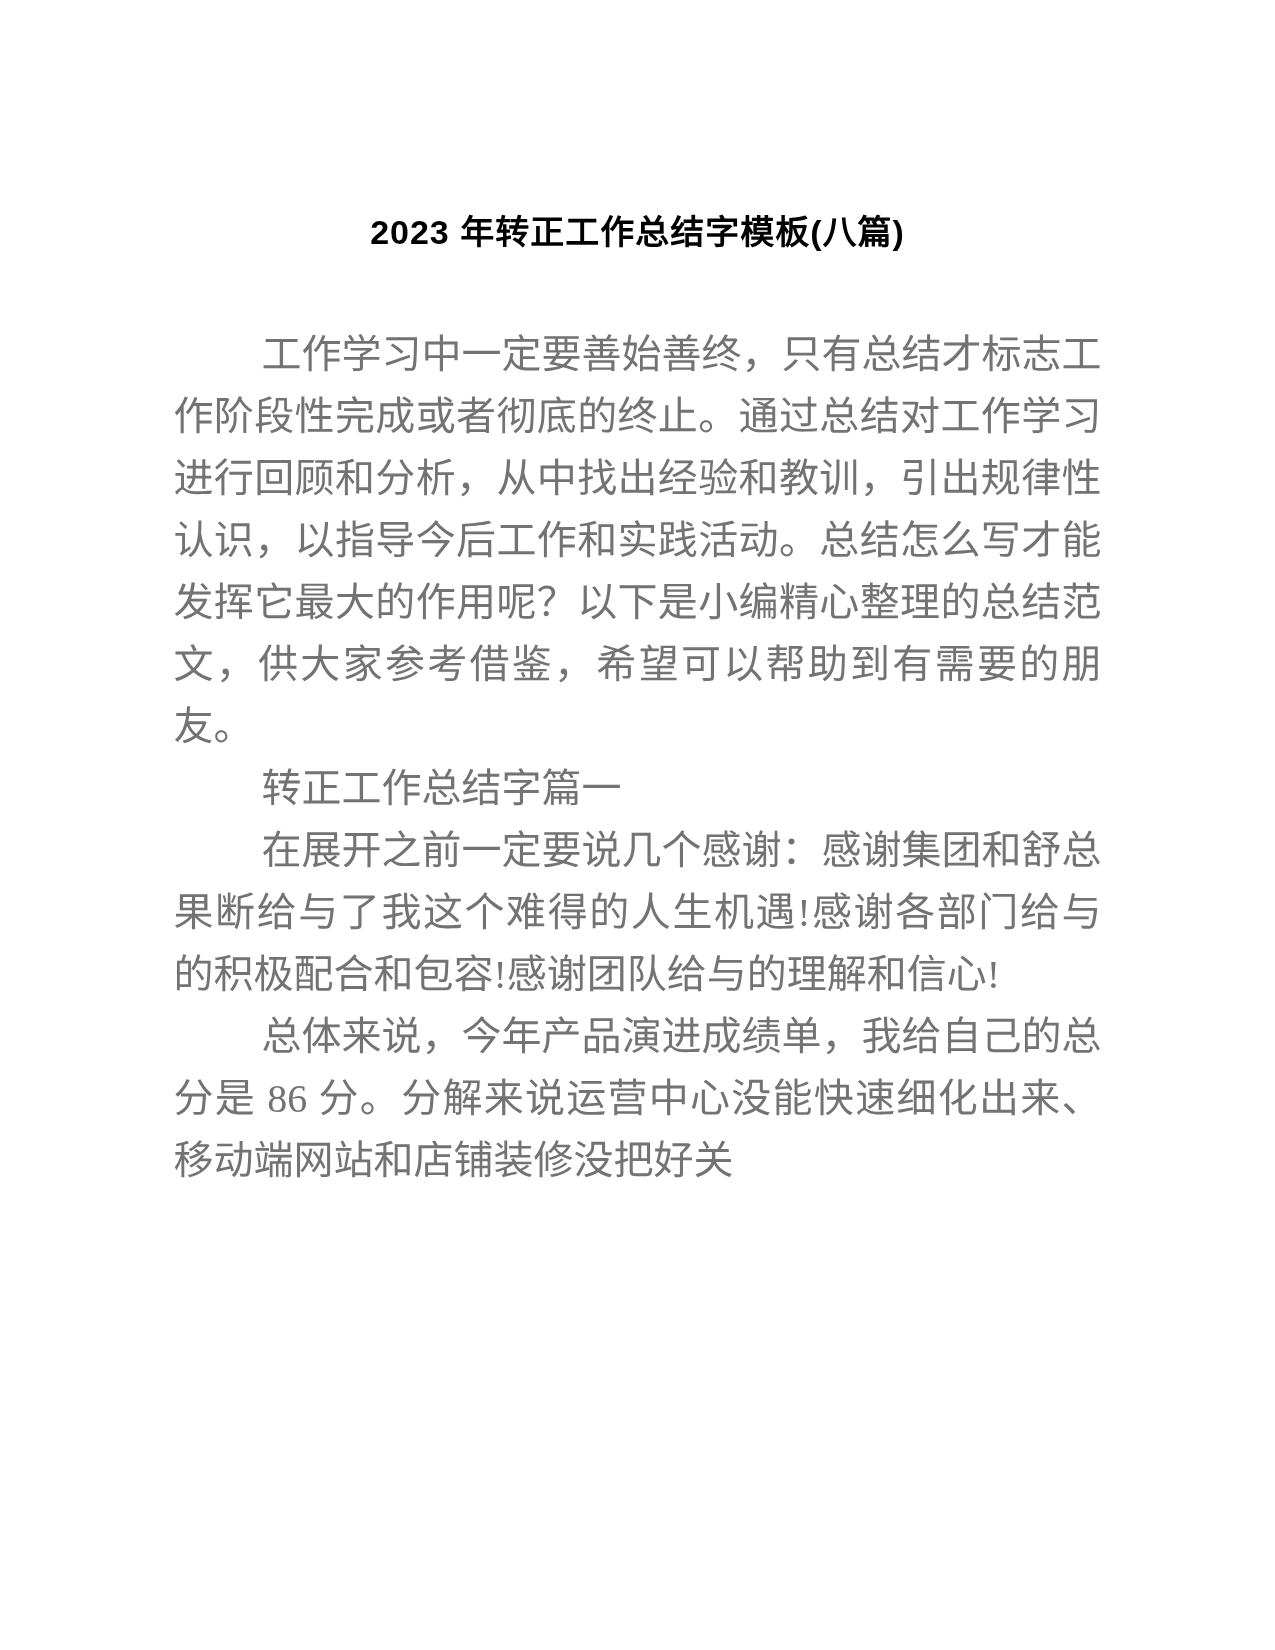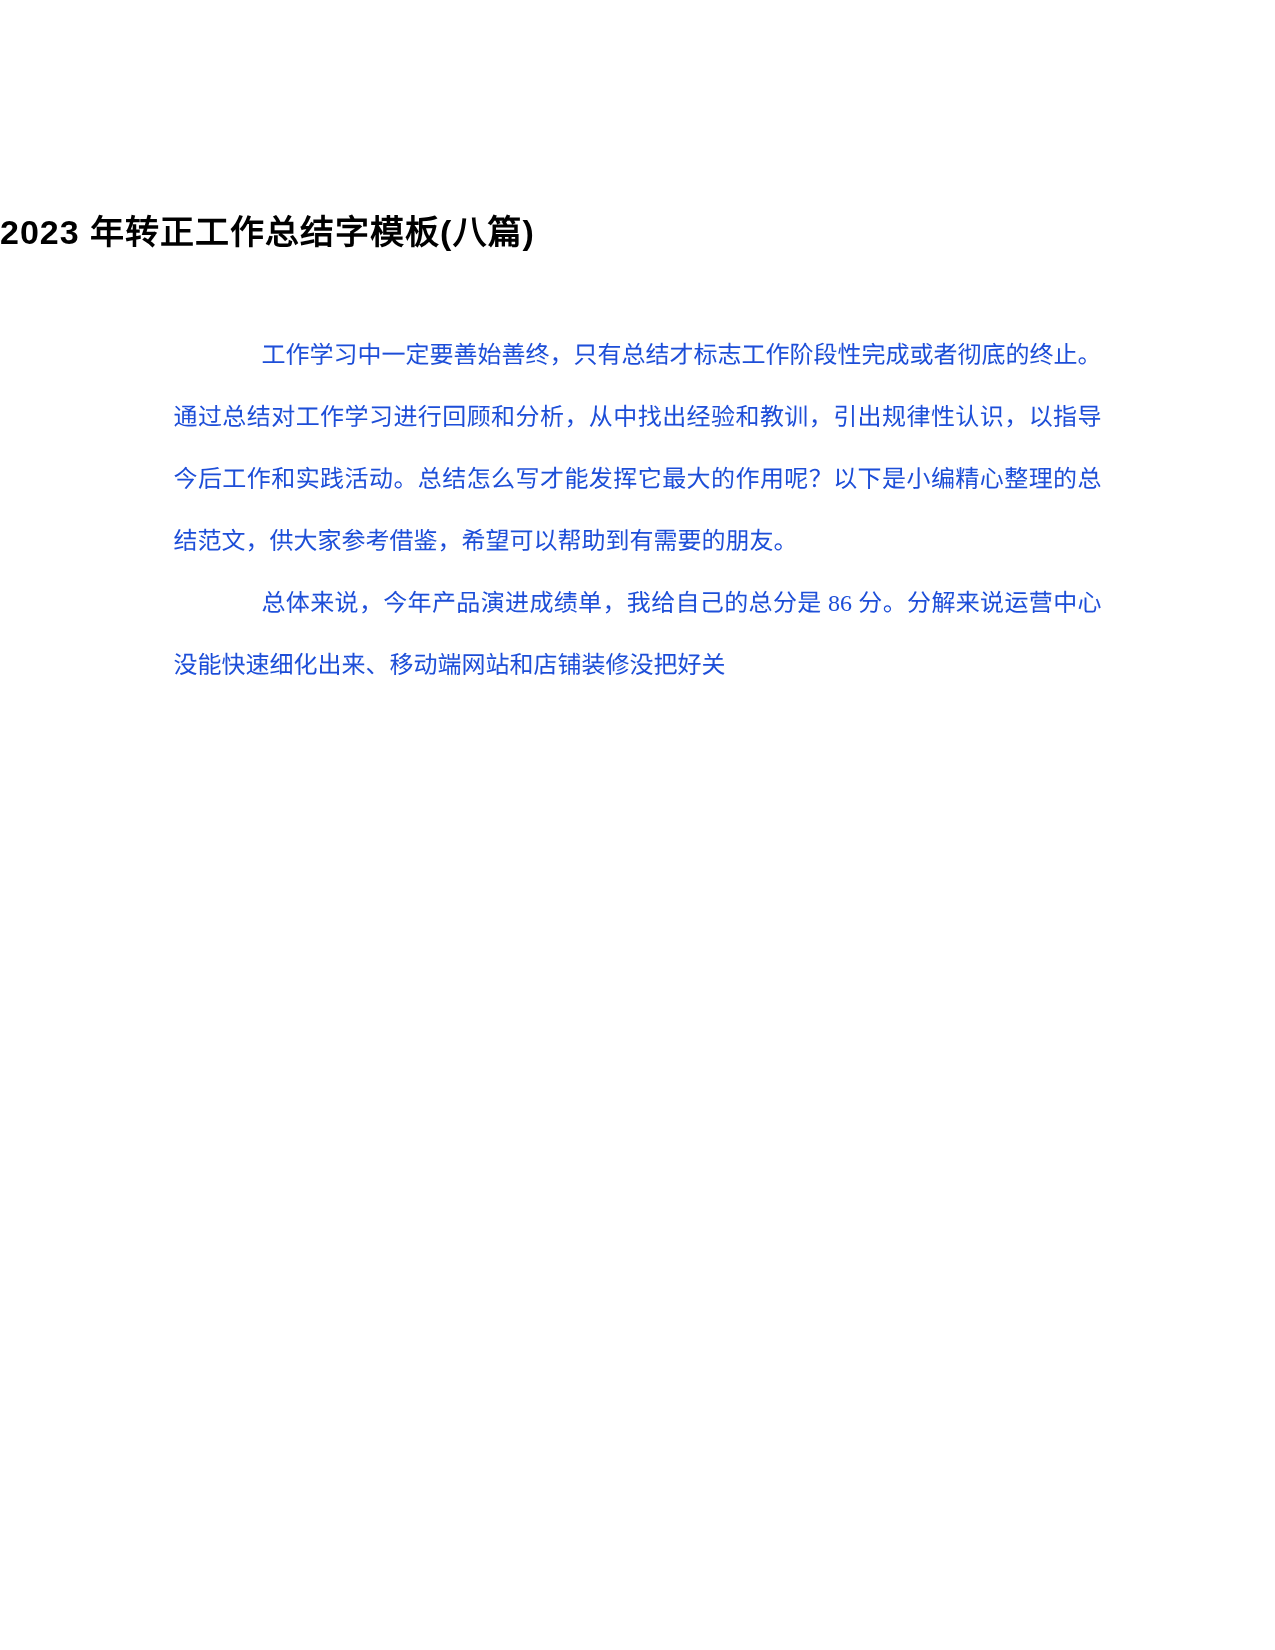--- a/index.html
+++ b/index.html
@@ -10,47 +10,50 @@
   .page {
     position: relative;
     width: 1275px;
     height: 1650px;
     background: #ffffff;
     overflow: hidden;
   }
   .doc-title {
     margin: 210px 0 0 0;
     padding: 0;
+    text-align: center;
     font-family: "Liberation Sans", "DejaVu Sans", sans-serif;
     font-weight: 700;
     font-size: 34px;
     line-height: 44px;
     color: #000000;
     letter-spacing: 1px;
   }
   .content {
     width: 928px;
     margin: 70px auto 0 auto;
   }
   .content p {
     margin: 0;
     padding: 0;
     font-family: "Liberation Serif", "DejaVu Serif", serif;
-    font-size: 24px;
+    font-size: 40px;
     line-height: 62px;
-    color: #1d4ed8;
+    color: #737373;
     text-align: justify;
     text-justify: inter-ideograph;
     text-indent: 88px;
     word-break: break-all;
   }
 </style>
 </head>
 <body>
 
 <div class="page">
   <h1 class="doc-title">2023 年转正工作总结字模板(八篇)</h1>
 
   <div class="content">
     <p>工作学习中一定要善始善终，只有总结才标志工作阶段性完成或者彻底的终止。通过总结对工作学习进行回顾和分析，从中找出经验和教训，引出规律性认识，以指导今后工作和实践活动。总结怎么写才能发挥它最大的作用呢？以下是小编精心整理的总结范文，供大家参考借鉴，希望可以帮助到有需要的朋友。</p>
+    <p>转正工作总结字篇一</p>
+    <p>在展开之前一定要说几个感谢：感谢集团和舒总果断给与了我这个难得的人生机遇!感谢各部门给与的积极配合和包容!感谢团队给与的理解和信心!</p>
     <p>总体来说，今年产品演进成绩单，我给自己的总分是 86 分。分解来说运营中心没能快速细化出来、移动端网站和店铺装修没把好关</p>
   </div>
 </div>
 
 </body></html>

